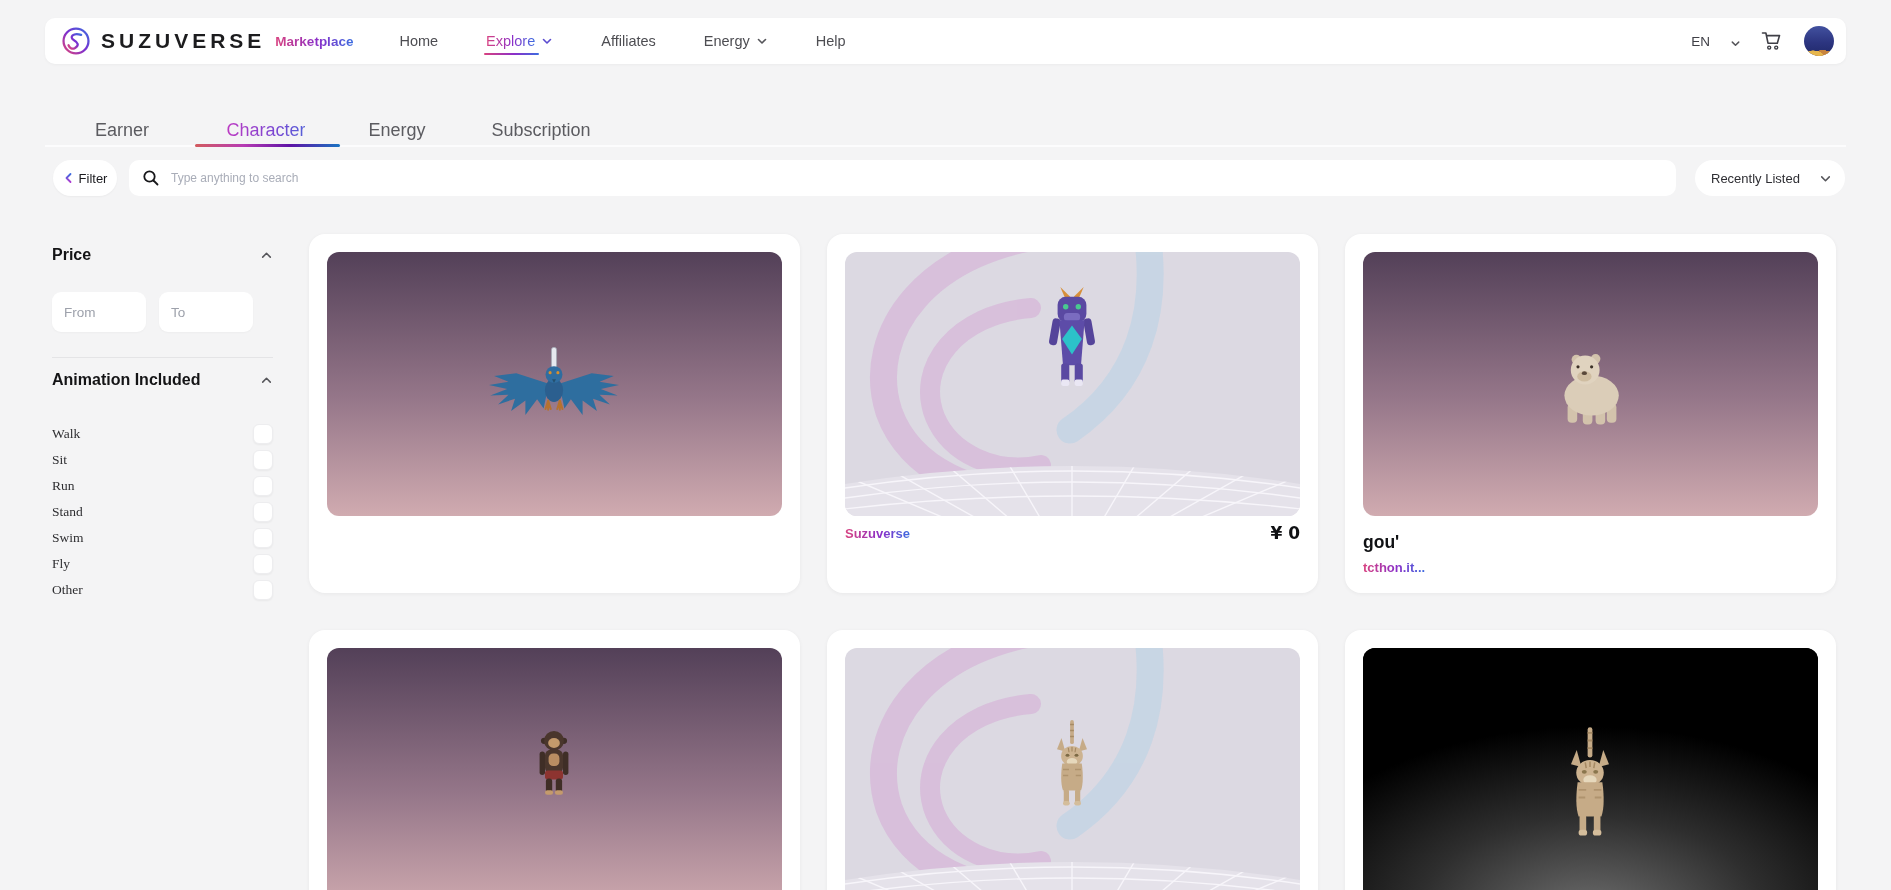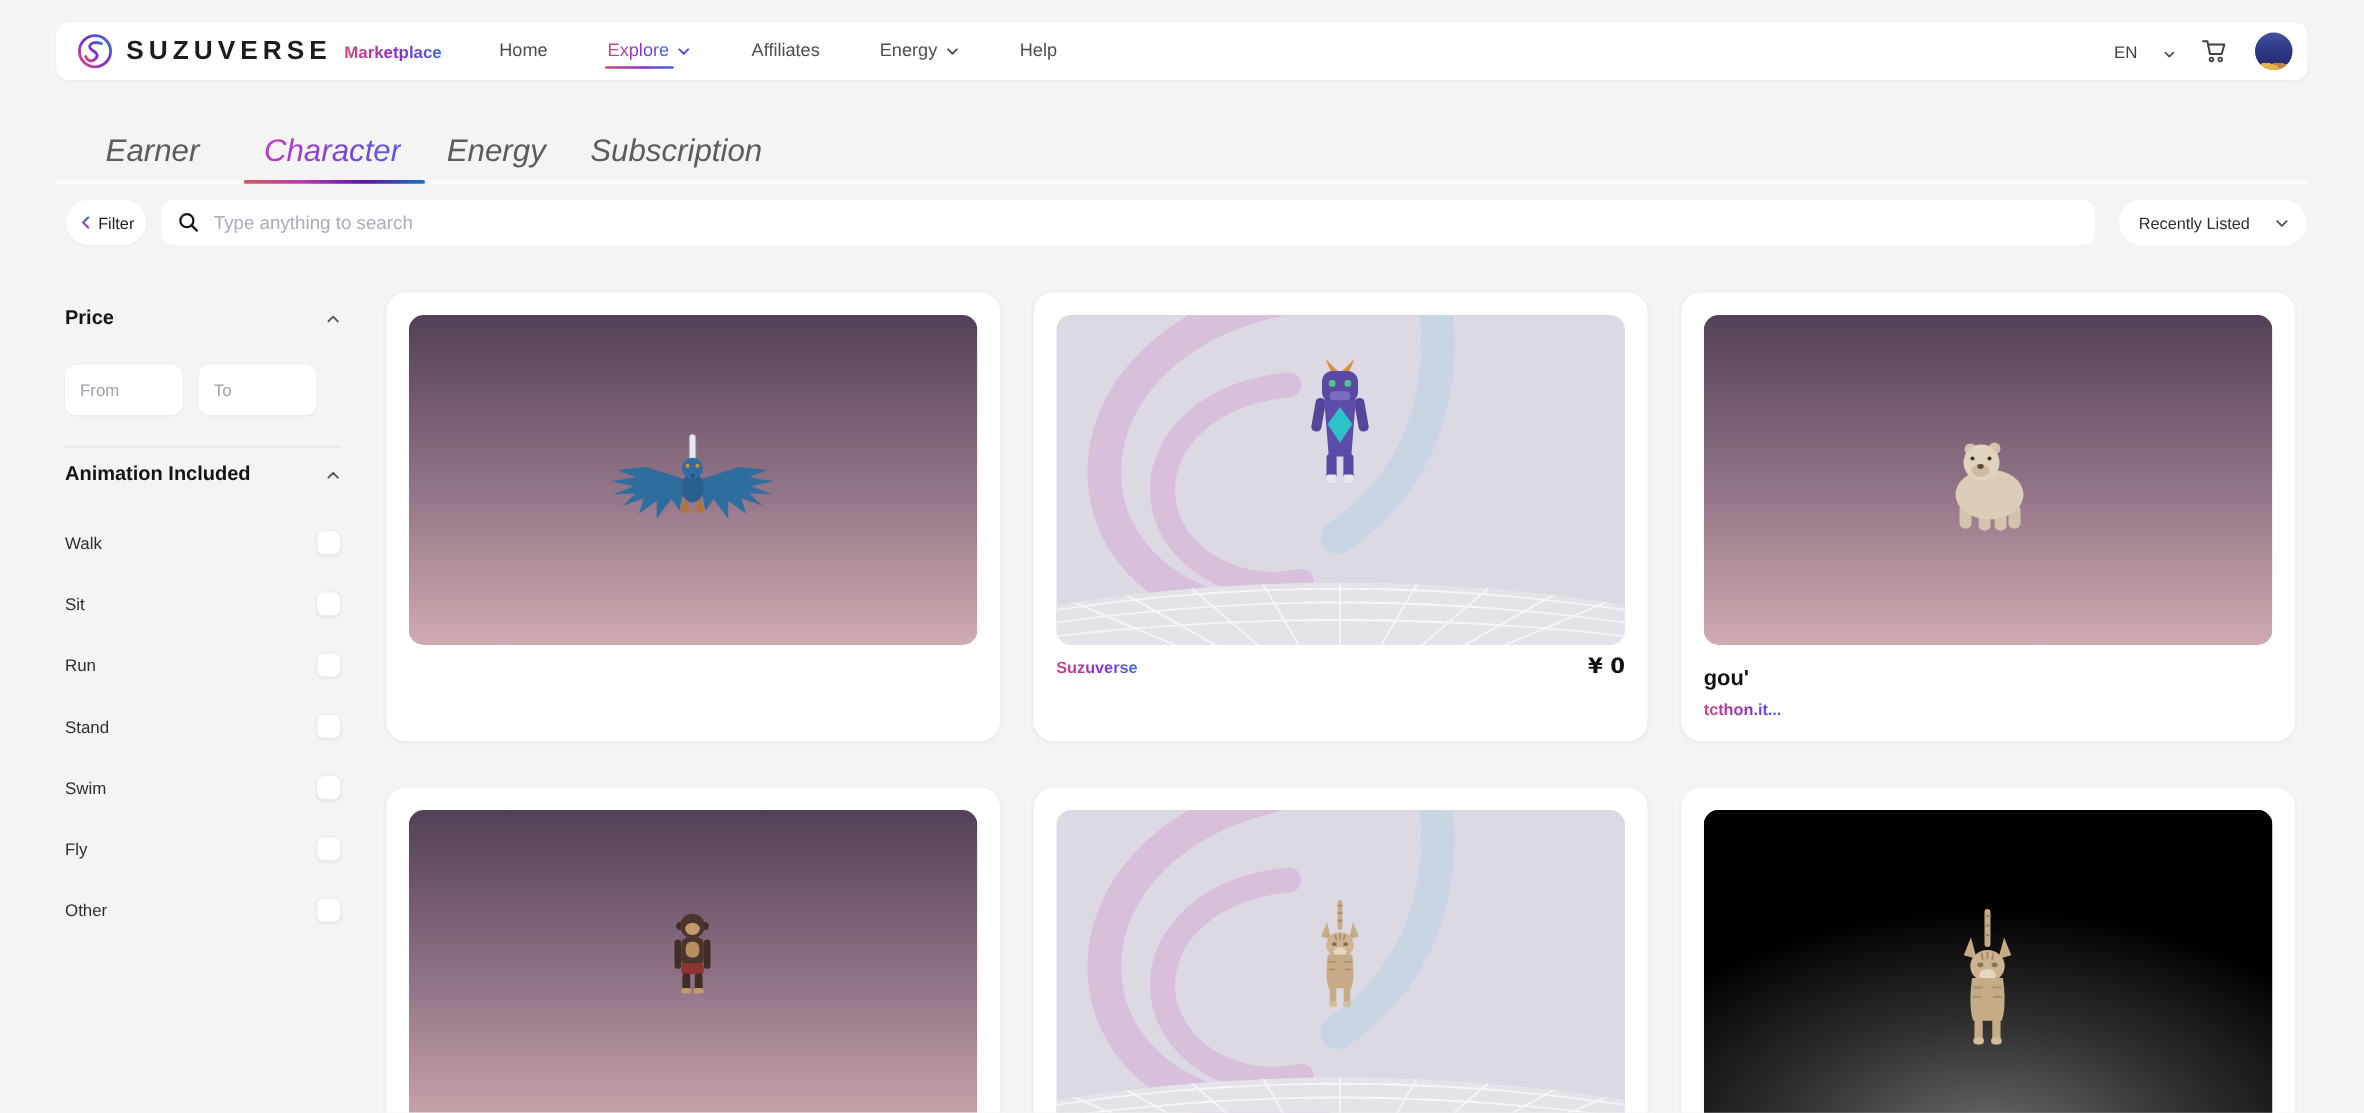--- a/index.html
+++ b/index.html
@@ -23,52 +23,52 @@
   .nav-right{margin-left:auto;display:flex;align-items:center;gap:20px;}
   .lang{display:flex;align-items:flex-end;gap:20px;font-size:13.5px;color:#3f3f46;cursor:pointer;}
   .icon-btn{cursor:pointer;display:flex;align-items:center;}
   .avatar{width:30px;height:30px;border-radius:50%;cursor:pointer;position:relative;overflow:hidden;
           background:linear-gradient(180deg,#42519f 0%,#2c3580 55%,#20296b 100%);}
   .avatar::after{content:"";position:absolute;left:0;bottom:0;width:100%;height:11px;
           background:radial-gradient(ellipse at 30% 100%,#e6b64d 0 35%,rgba(0,0,0,0) 36%),
                      radial-gradient(ellipse at 62% 110%,#c8843e 0 40%,rgba(0,0,0,0) 41%),
                      radial-gradient(ellipse at 85% 100%,#e0c070 0 30%,rgba(0,0,0,0) 31%);}
   
-  .tab{position:absolute;top:107px;transform:translateX(-50%);font-size:25px;color:#5b5b60;
-       cursor:pointer;white-space:nowrap;font-style:italic;}
+  .tab{position:absolute;top:120px;transform:translateX(-50%);font-size:18px;color:#5b5b60;
+       cursor:pointer;white-space:nowrap;}
   .tab.active{background:linear-gradient(90deg,#bd39c2,#7b45d2 60%,#5560d8);
        -webkit-background-clip:text;background-clip:text;color:transparent;}
   .tabs-baseline{position:absolute;left:45px;top:145px;width:1801px;height:2px;background:#fcfcfd;}
   .tab-underline{position:absolute;left:195px;top:144px;width:145px;height:3px;border-radius:2px;
        background:linear-gradient(90deg,#d25b5e,#b73bb3 33%,#5c13a6 66%,#1a74c2);}
   
   .filter-btn{position:absolute;left:53px;top:160px;width:64px;height:36px;background:#fff;
        border-radius:18px;display:flex;align-items:center;justify-content:center;gap:5px;
        font-size:13px;color:#1b1b1f;cursor:pointer;box-shadow:0 1px 2px rgba(0,0,0,.04);}
   .search-bar{position:absolute;left:129px;top:160px;width:1547px;height:36px;background:#fff;
        border-radius:10px;display:flex;align-items:center;gap:9px;padding-left:13px;
        box-sizing:border-box;}
-  .search-input{border:none;outline:none;flex:1;font-size:15px;color:#1d4ed8;background:transparent;
+  .search-input{border:none;outline:none;flex:1;font-size:12px;color:#1d4ed8;background:transparent;
        font-family:inherit;}
   .search-input::placeholder{color:#a9adb8;}
   .sort-select{position:absolute;left:1695px;top:160px;width:150px;height:36px;background:#fff;
        border-radius:18px;display:flex;align-items:center;justify-content:space-between;
        padding:0 13px 0 16px;box-sizing:border-box;font-size:13px;color:#2e2e33;cursor:pointer;}
   
   .sidebar{position:absolute;left:52px;top:244px;width:221px;}
   .section-header{display:flex;justify-content:space-between;align-items:center;height:22px;
        font-size:16px;font-weight:700;color:#141416;}
   .price-inputs{display:flex;gap:13px;margin-top:26px;}
   .price-input{width:94px;height:40px;border:none;border-radius:9px;background:#fff;
        padding:0 12px;box-sizing:border-box;font-size:13.5px;color:#333;outline:none;
        font-family:inherit;box-shadow:0 1px 2px rgba(0,0,0,.03);}
   .price-input::placeholder{color:#9da1ab;}
   .divider{height:1px;background:#e4e4e6;margin-top:25px;}
   .anim-header{margin-top:11px;gap:28px;}
-  .options{margin-top:33px;display:flex;flex-direction:column;gap:29px;}
+  .options{margin-top:33px;display:flex;flex-direction:column;gap:6px;font-family:Liberation Serif, serif;}
   .option-row{display:flex;justify-content:space-between;align-items:center;height:20px;}
   .option-label{font-size:13.5px;color:#2e2e31;}
   .checkbox{width:20px;height:20px;background:#fff;border:1px solid #ededef;border-radius:6px;
        box-sizing:border-box;box-shadow:0 1px 2px rgba(0,0,0,.05);cursor:pointer;}
   
   .card{position:absolute;width:491px;height:359px;background:#fff;border-radius:16px;
        box-shadow:0 1px 4px rgba(0,0,0,.05);cursor:pointer;}
   .card.r1{top:234px;} .card.r2{top:630px;}
   .card.c1{left:309px;} .card.c2{left:827px;} .card.c3{left:1345px;}
   .card-image{margin:18px 18px 0;width:455px;height:264px;border-radius:12px;overflow:hidden;

